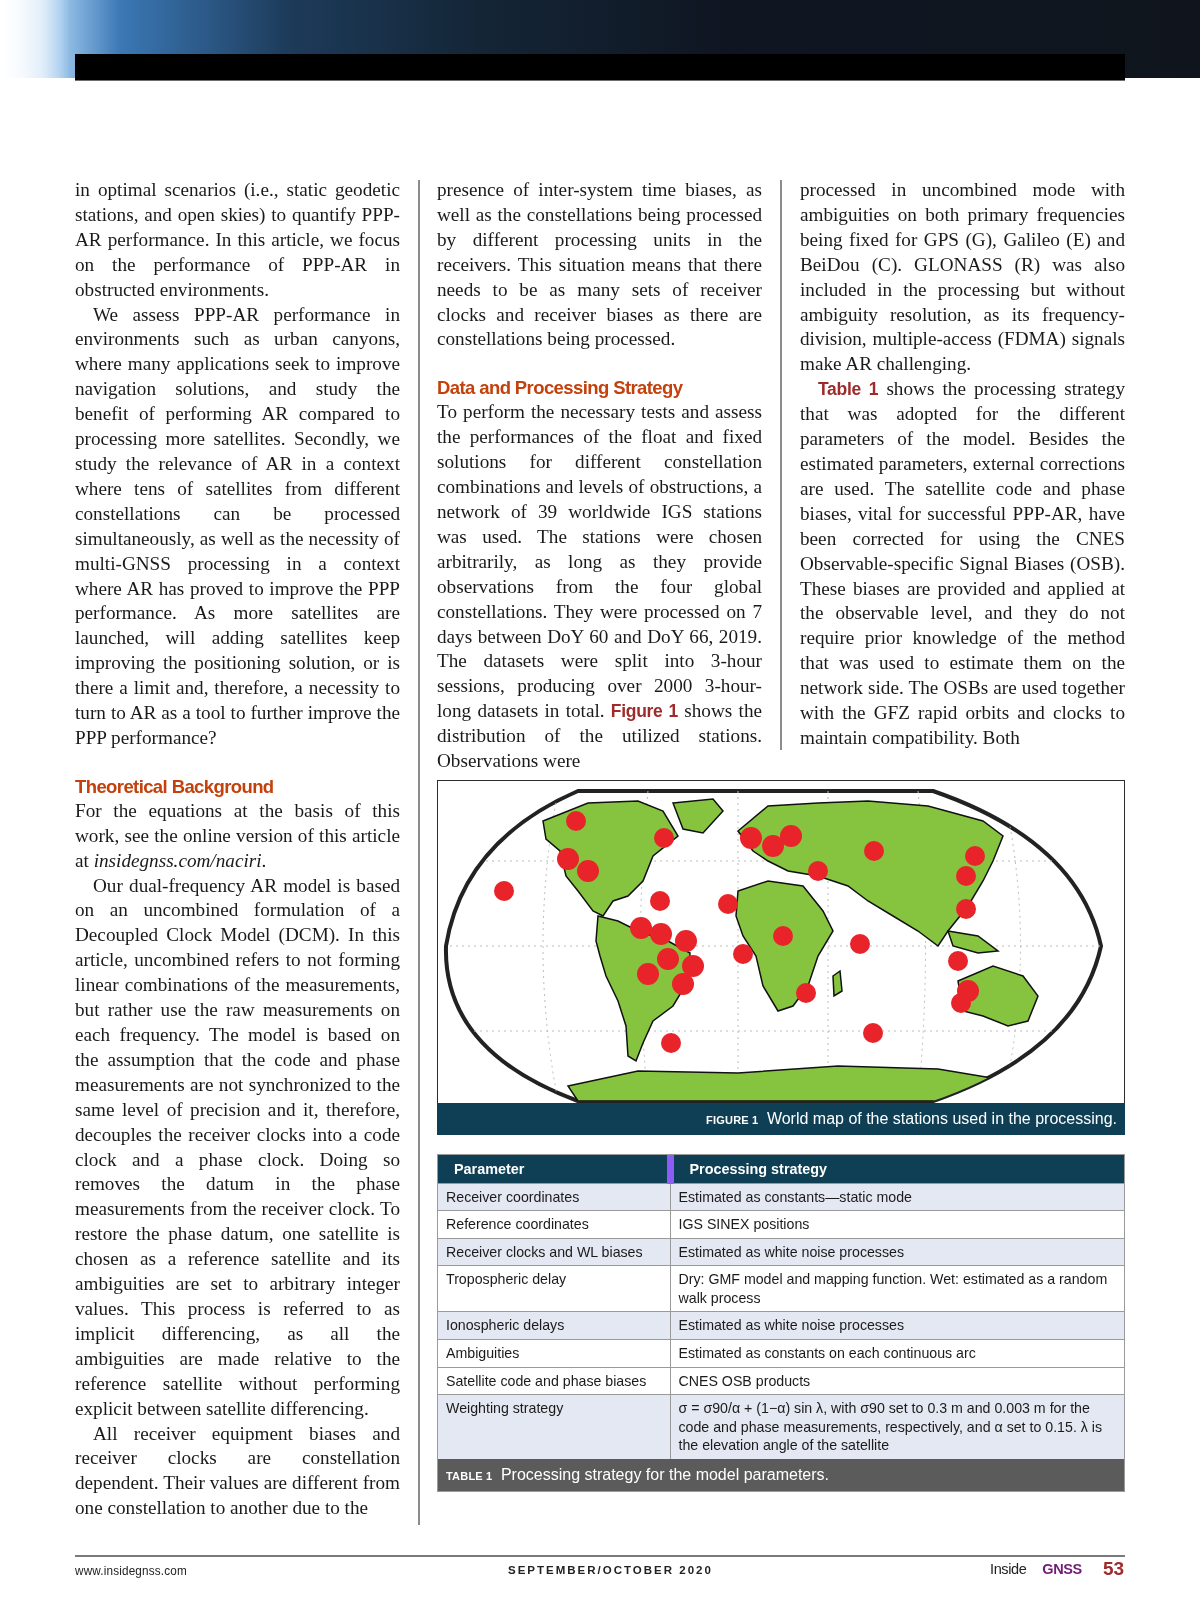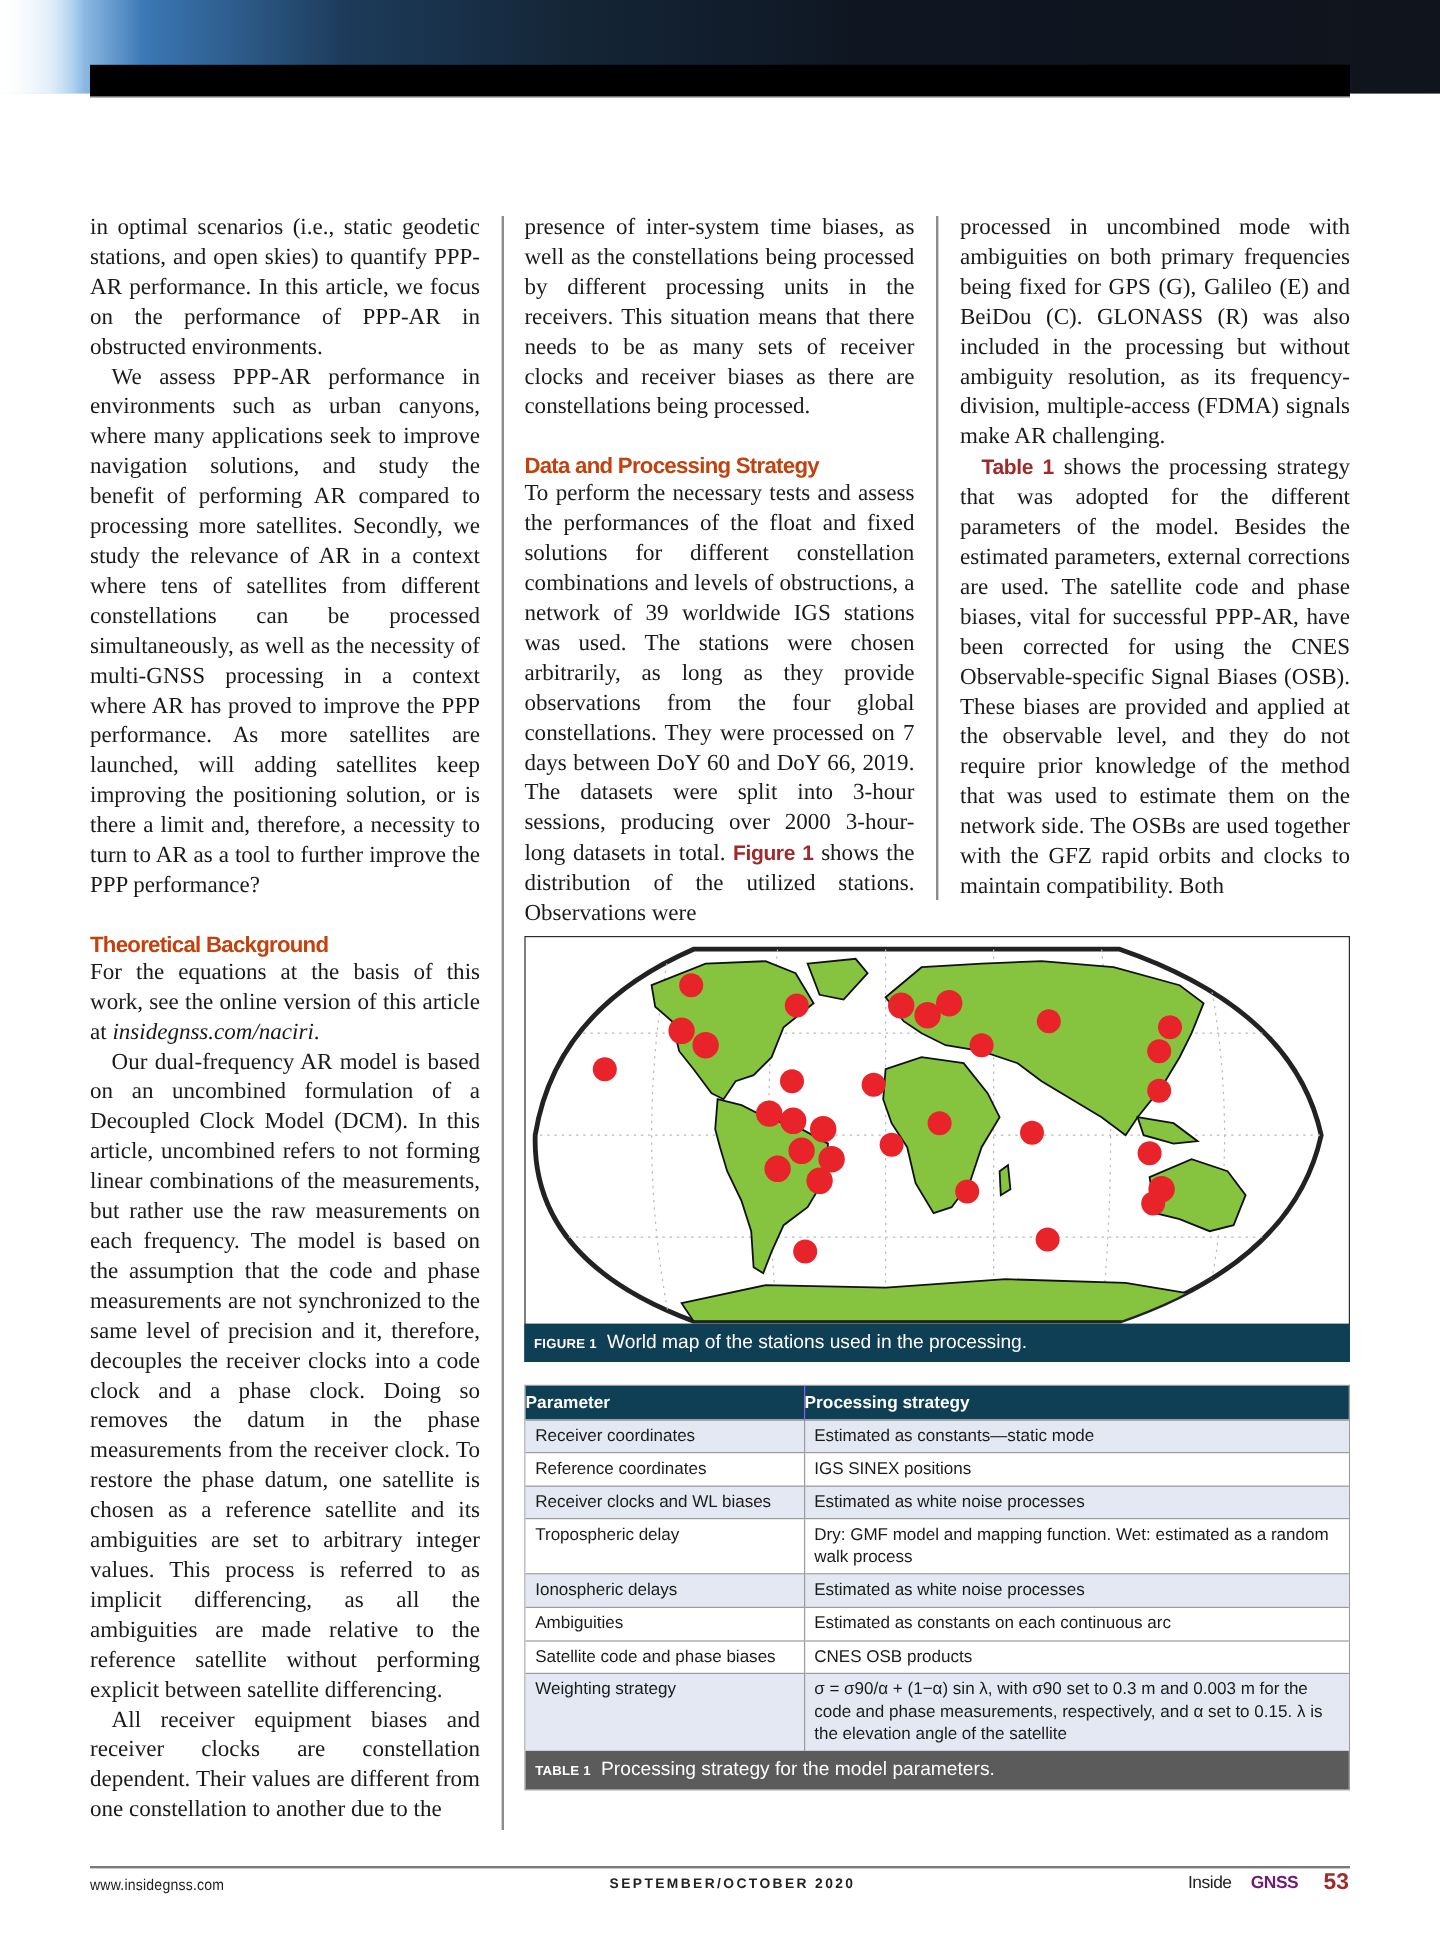--- a/index.html
+++ b/index.html
@@ -51,37 +51,37 @@
     
     .figure {
       position: absolute; left: 437px; top: 780px; width: 688px; height: 355px;
       border: 1.5px solid #2c2c2c; background: #ffffff;
     }
     .figure svg { position: absolute; left: 0; top: 0; }
     .fig-caption {
       position: absolute; left: 437px; top: 1103px; width: 688px; height: 32px;
       background: #0f3f55; color: #ffffff;
       font-family: "Liberation Sans", "DejaVu Sans", sans-serif; font-size: 16px;
-      padding: 6px 8px; line-height: 20px; white-space: nowrap;
+      padding: 6px 8px; line-height: 20px; white-space: nowrap; text-align: right;
     }
     .cap-label { font-weight: bold; font-size: 11px; letter-spacing: 0.2px; margin-right: 4px; }
 
     
     .table-wrap {
       position: absolute; left: 437px; top: 1154px; width: 688px;
       border: 1px solid #9a9a9a;
     }
     table { width: 100%; border-collapse: collapse; font-family: "Liberation Sans", "DejaVu Sans", sans-serif; font-size: 14.2px; color: #1b1b1b; }
     th {
       background: #0f3f55; color: #ffffff; text-align: left; font-weight: bold;
-      padding: 5px 0; height: 28px; font-size: 14.4px;
+      padding: 5px 16px; height: 28px; font-size: 14.4px;
     }
     td { padding: 4px 8px; vertical-align: top; line-height: 18.6px; border-top: 1px solid #9a9a9a; }
     td + td, th + th { border-left: 1px solid #9a9a9a; }
-    th + th { border-left: 1px solid #8b5cf6; }
+    th + th { border-left: 7px solid #8b5cf6; }
     tr.shade td { background: #e4e8f2; }
     tr.plain td { background: #ffffff; }
     .c1 { width: 232px; }
     .tab-caption {
       background: #5b5b5b; color: #ffffff; height: 32px; padding: 6px 8px;
       font-family: "Liberation Sans", "DejaVu Sans", sans-serif; font-size: 16px; line-height: 20px;
     }
 
     
     .footer-rule { position: absolute; left: 75px; top: 1555px; width: 1050px; height: 2px; background: #7a7a7a; }

